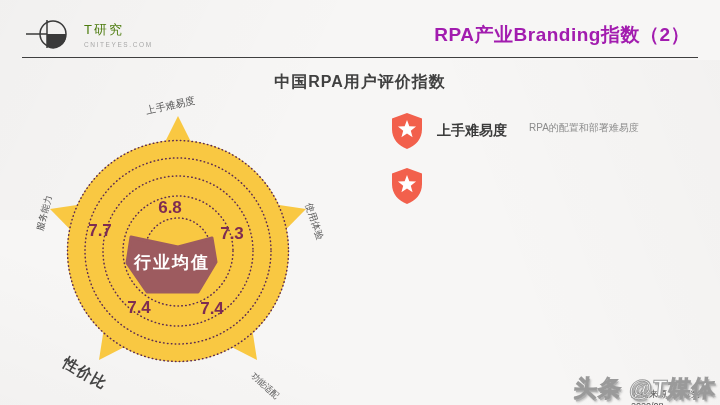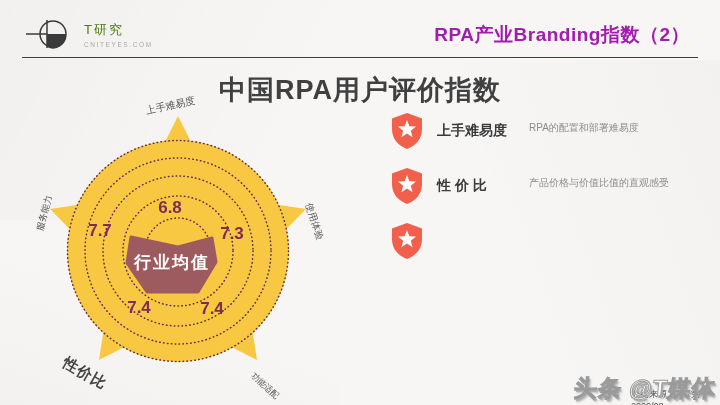--- a/index.html
+++ b/index.html
@@ -20,21 +20,21 @@
          background:linear-gradient(20deg, rgba(0,0,0,.018) 0%, rgba(255,255,255,0) 60%); }
 
   
   .logo { position:absolute; left:26px; top:16px; display:flex; align-items:center; }
   .logo-text { margin-left:8px; }
   .logo-name { font-size:13px; color:#4d7c0f; letter-spacing:2px; }
   .logo-sub  { font-size:6.5px; color:#a8a8a8; letter-spacing:1.6px; margin-top:2px; }
   .page-title { position:absolute; right:30px; top:22px; font-size:19px; font-weight:bold; color:#a21caf; letter-spacing:.5px; }
   .header-rule { position:absolute; left:22px; right:22px; top:57px; height:1px; background:#3f3f3f; }
 
-  .subtitle { position:absolute; left:0; top:72px; width:720px; text-align:center; font-size:27px; font-weight:bold; color:#404040; letter-spacing:1px; }
+  .subtitle { position:absolute; left:0; top:72px; width:720px; text-align:center; font-size:16px; font-weight:bold; color:#404040; letter-spacing:1px; }
 
   
   .radar-wrap { position:absolute; left:28px; top:101px; width:300px; height:300px; }
   .axis-label { position:absolute; color:#555; white-space:nowrap; transform-origin:left center; }
   .ax-top    { left:146px; top:104px; font-size:10px; transform:rotate(-12deg); }
   .ax-right  { left:308px; top:197px; font-size:9.5px; transform:rotate(72deg); }
   .ax-bright { left:252px; top:369px; font-size:8.5px; transform:rotate(42deg); }
   .ax-bleft  { left:64px;  top:352px; font-size:15px; font-weight:bold; color:#454545; transform:rotate(30deg); letter-spacing:1px; }
   .ax-left   { left:40px;  top:224px; font-size:9px; transform:rotate(-75deg); }
 
@@ -121,28 +121,20 @@
     <svg class="legend-icon" width="34" height="38" viewBox="0 0 34 38">
       <path d="M17 1 L32 6.5 V17 C32 27 26 33.5 17 37 C8 33.5 2 27 2 17 V6.5 Z" fill="#F2604C"></path>
       <polygon points="17,8 19.35,14.26 26.04,14.56 20.8,18.74 22.58,25.19 17,21.5 11.42,25.19 13.2,18.74 7.96,14.56 14.65,14.26" fill="#ffffff"></polygon>
     </svg>
     <div class="legend-label">上手难易度</div>
     <div class="legend-desc">RPA的配置和部署难易度</div>
   </div>
 
 
 
-  <div class="legend-row">
-    <svg class="legend-icon" width="34" height="38" viewBox="0 0 34 38">
-      <path d="M17 1 L32 6.5 V17 C32 27 26 33.5 17 37 C8 33.5 2 27 2 17 V6.5 Z" fill="#F2604C"></path>
-      <polygon points="17,8 19.35,14.26 26.04,14.56 20.8,18.74 22.58,25.19 17,21.5 11.42,25.19 13.2,18.74 7.96,14.56 14.65,14.26" fill="#ffffff"></polygon>
-    </svg>
-    <div class="legend-label">性  价  比</div>
-    <div class="legend-desc">产品价格与价值比值的直观感受</div>
-  </div>
 
   <div class="legend-row">
     <svg class="legend-icon" width="34" height="38" viewBox="0 0 34 38">
       <path d="M17 1 L32 6.5 V17 C32 27 26 33.5 17 37 C8 33.5 2 27 2 17 V6.5 Z" fill="#F2604C"></path>
       <polygon points="17,8 19.35,14.26 26.04,14.56 20.8,18.74 22.58,25.19 17,21.5 11.42,25.19 13.2,18.74 7.96,14.56 14.65,14.26" fill="#ffffff"></polygon>
     </svg>
   </div>
 
 </div>
 

